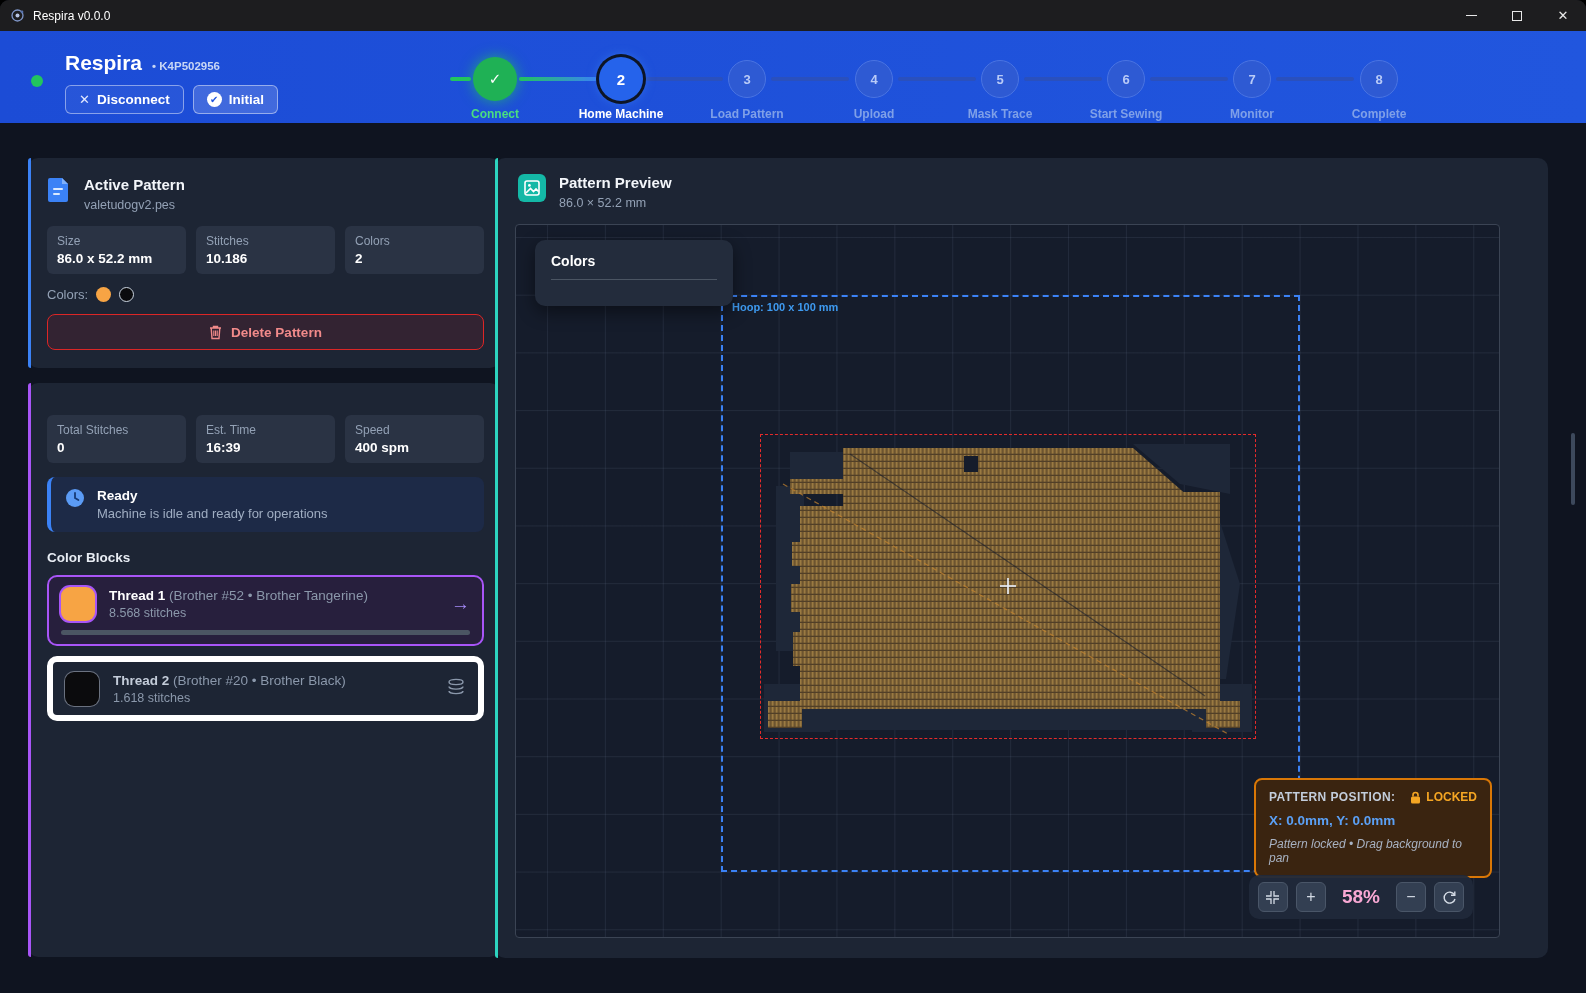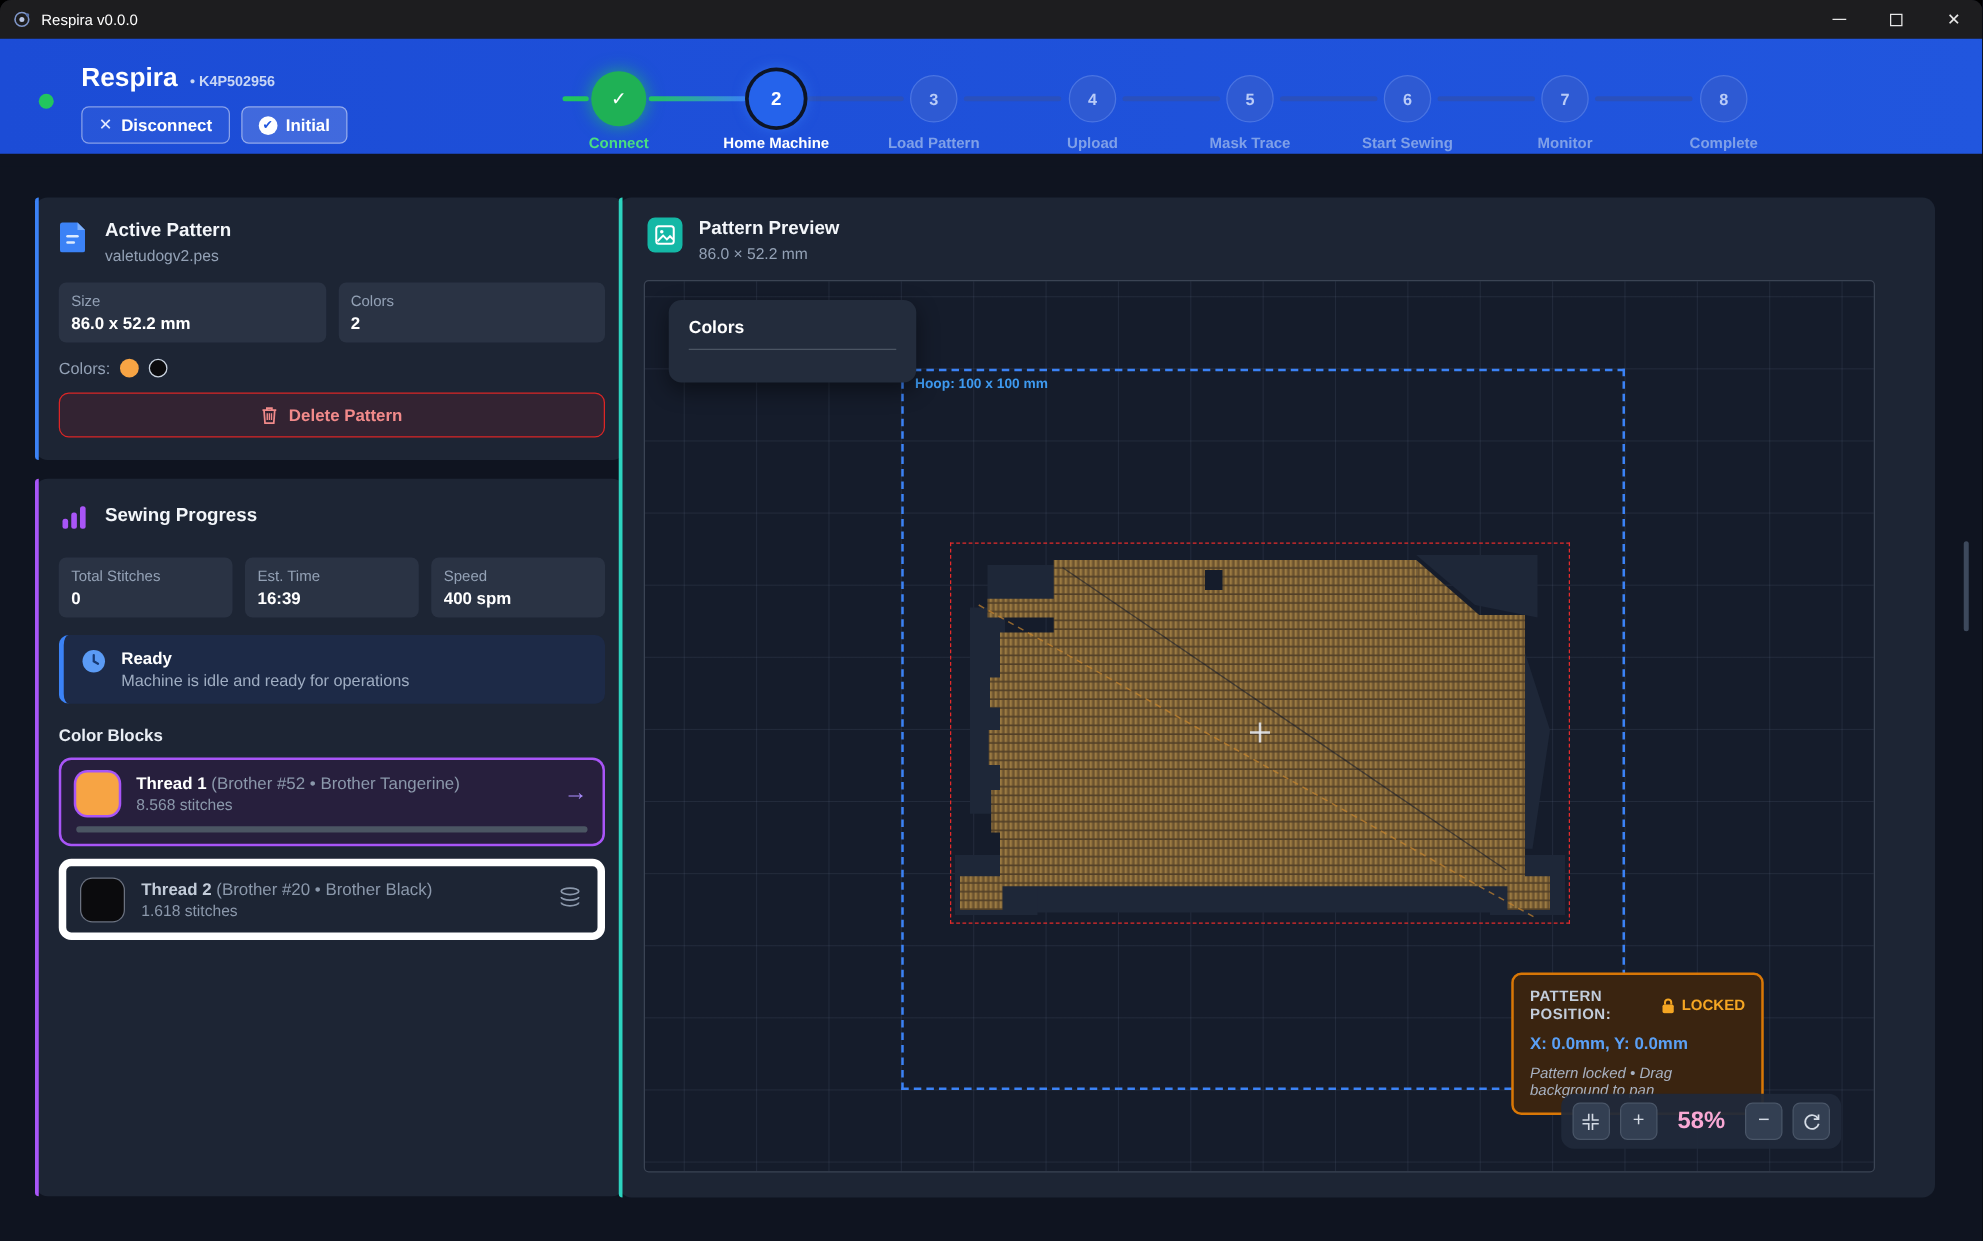--- a/index.html
+++ b/index.html
@@ -101,21 +101,21 @@
 
   .legend { position:absolute; left:19px; top:15px; width:198px; background:#232c3c; border-radius:10px; padding:13px 16px 14px 16px; box-shadow:0 6px 18px rgba(0,0,0,.45); }
   .legend .lt { color:#fff; font-size:14px; font-weight:bold; }
   .legend hr { border:none; border-top:1px solid #4b5563; margin:10px 0 12px 0; }
   .lrow { display:flex; gap:12px; margin-bottom:10px; }
   .lsw { width:18px; height:18px; border-radius:5px; flex:none; margin-top:2px; }
   .lsw.blk { border:1.5px solid #e5e7eb; }
   .lrow .ln { color:#fff; font-size:13.5px; font-weight:bold; }
   .lrow .ld { color:#8b98ab; font-size:12.5px; margin-top:3px; line-height:1.35; }
 
-  .pos-overlay { position:absolute; left:693px; top:553px; width:202px; background:#3a2410; border:2px solid #d97706; border-radius:8px; padding:10px 13px 11px 13px; }
+  .pos-overlay { position:absolute; left:738px; top:553px; width:238px; background:#3a2410; border:2px solid #d97706; border-radius:8px; padding:10px 13px 11px 13px; }
   .pos-row1 { display:flex; align-items:center; justify-content:space-between; }
   .pos-title { color:#c3cddb; font-size:12px; font-weight:bold; letter-spacing:.4px; }
   .locked { display:flex; align-items:center; gap:5px; color:#f5a623; font-size:12px; font-weight:bold; }
   .pos-coords { color:#5ba0f5; font-size:13.5px; font-weight:bold; margin-top:9px; }
   .pos-hint { color:#a8b2c2; font-size:12px; font-style:italic; margin-top:9px; }
 
   .ztoolbar { position:absolute; right:26px; bottom:18px; height:44px; background:rgba(32,41,58,.95); border-radius:10px; display:flex; align-items:center; gap:8px; padding:0 9px; }
   .zbtn { width:30px; height:30px; background:#333f52; border:1px solid #4a5668; border-radius:6px; color:#d4dbe5; display:flex; align-items:center; justify-content:center; font-size:16px; }
   .zlevel { color:#f9a8d4; font-size:19px; font-weight:bold; padding:0 8px; }
 
@@ -227,50 +227,44 @@
           <div class="card-title">Active Pattern</div>
           <div class="card-sub">valetudogv2.pes</div>
         </div>
       </div>
       <div class="stats">
         <div class="stat">
           <div class="lbl">Size</div>
           <div class="val">86.0 x 52.2 mm</div>
         </div>
         <div class="stat">
+          <div class="lbl">Stitches</div>
+          <div class="val">10.186</div>
+        </div>
+        <div class="stat">
           <div class="lbl">Colors</div>
           <div class="val">2</div>
         </div>
       </div>
       <div class="colors-row">
         <span>Colors:</span>
         <span class="dot" style="background: rgb(247, 164, 68);"></span>
         <span class="dot black" style="background: rgb(11, 11, 13);"></span>
       </div>
       <button class="btn-delete">
         <svg width="13" height="15" viewBox="0 0 13 15">
             <path d="M1 3 h11 M4.5 3 v-1.5 h4 v1.5 M2.2 3 l.8 10.5 h7 l.8-10.5" fill="none" stroke="#f18a8a" stroke-width="1.4"></path>
             <path d="M4.8 5.5 v5.5 M6.5 5.5 v5.5 M8.2 5.5 v5.5" stroke="#f18a8a" stroke-width="1.1"></path>
           </svg>
         <span>Delete Pattern</span>
       </button>
     </div>
 
     <div class="card" id="card-progress">
       <span class="accent" style="background:#a855f7"></span>
-      <div class="card-head">
-        <span>
-          <svg width="24" height="26" viewBox="0 0 24 26">
-              <rect x="3" y="14" width="4.5" height="8" rx="2" fill="#a855f7"></rect>
-              <rect x="10" y="9" width="4.5" height="13" rx="2" fill="#a855f7"></rect>
-              <rect x="17" y="4" width="4.5" height="18" rx="2" fill="#a855f7"></rect>
-            </svg>
-        </span>
-        <div class="card-title" style="margin-top:3px">Sewing Progress</div>
-      </div>
       <div class="stats">
         <div class="stat">
           <div class="lbl">Total Stitches</div>
           <div class="val">0</div>
         </div>
         <div class="stat">
           <div class="lbl">Est. Time</div>
           <div class="val">16:39</div>
         </div>
         <div class="stat">

